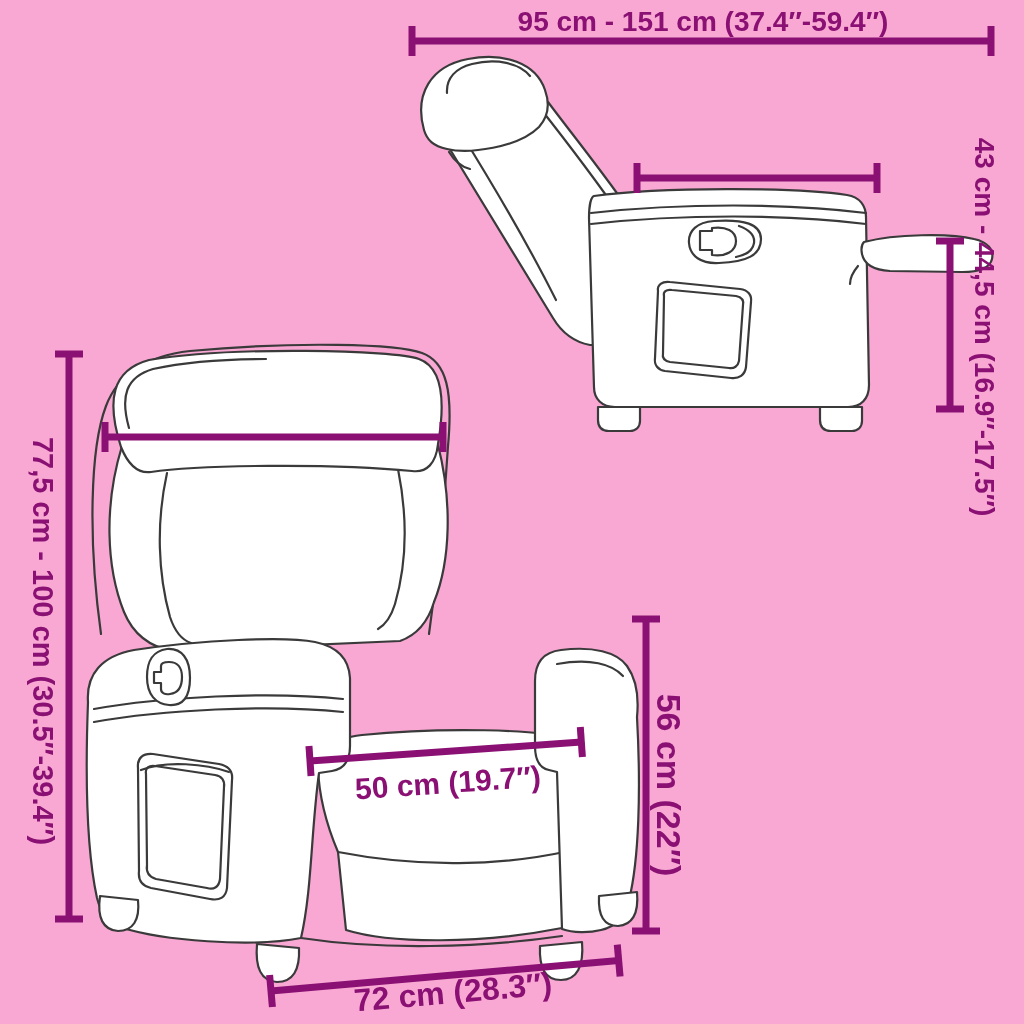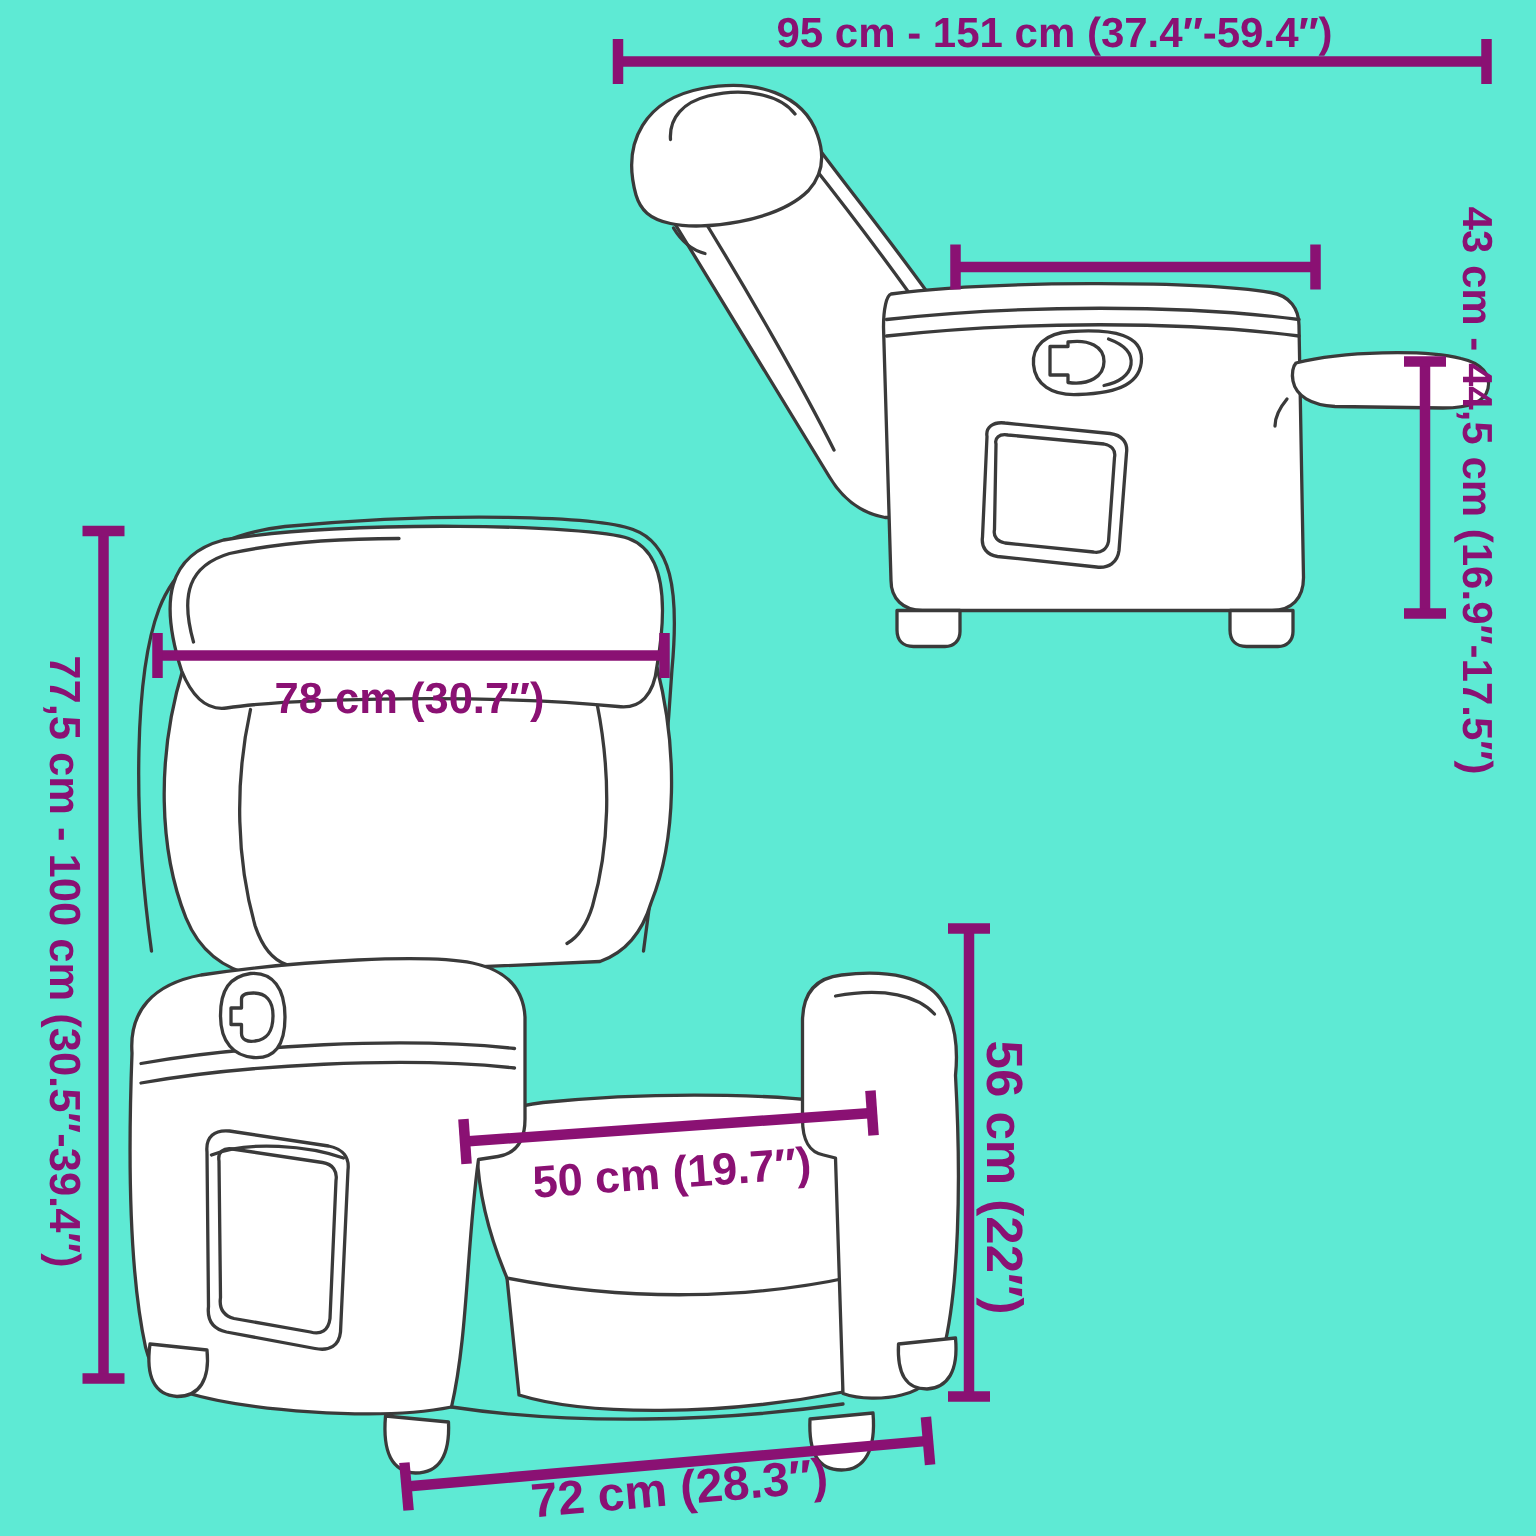--- a/index.html
+++ b/index.html
@@ -1,17 +1,17 @@
 <!DOCTYPE html>
 <html><head>
 <meta charset="utf-8">
 <style>
   html,body{margin:0;padding:0;background:#ffffff;}
   body{width:1024px;height:1024px;overflow:hidden;}
-  .canvas{position:relative;width:1024px;height:1024px;background:#5eead4;
+  .canvas{position:relative;width:1024px;height:1024px;background:#f9a8d4;
           font-family:"Liberation Sans",sans-serif;}
   .art{position:absolute;left:0;top:0;}
   .dim-label{position:absolute;color:#8A1173;font-weight:700;white-space:nowrap;
              line-height:1;letter-spacing:0;}
   .r90{transform:translate(-50%,-50%) rotate(90deg);}
   .h0{transform:translate(-50%,-50%);}
 </style>
 </head>
 <body>
 
@@ -126,21 +126,20 @@
     </g>
   </svg>
 
   <div class="dim-label h0" style="left:703px;top:22px;font-size:28px;">95 cm - 151 cm (37.4″-59.4″)</div>
 
 
   <div class="dim-label r90" style="left:984px;top:327px;font-size:28px;">43 cm - 44,5 cm (16.9″-17.5″)</div>
 
   <div class="dim-label r90" style="left:42px;top:641px;font-size:29px;">77,5 cm - 100 cm (30.5″-39.4″)</div>
 
-  <div class="dim-label h0" style="left:273px;top:467px;font-size:29px;">78 cm (30.7″)</div>
 
   <div class="dim-label" style="left:448px;top:783px;font-size:30px;transform:translate(-50%,-50%) rotate(-4deg);">50 cm (19.7″)</div>
 
   <div class="dim-label r90" style="left:669px;top:785px;font-size:34px;">56 cm (22″)</div>
 
   <div class="dim-label" style="left:453px;top:992px;font-size:32px;transform:translate(-50%,-50%) rotate(-5deg);">72 cm (28.3″)</div>
 
 </div>
 
 </body></html>

